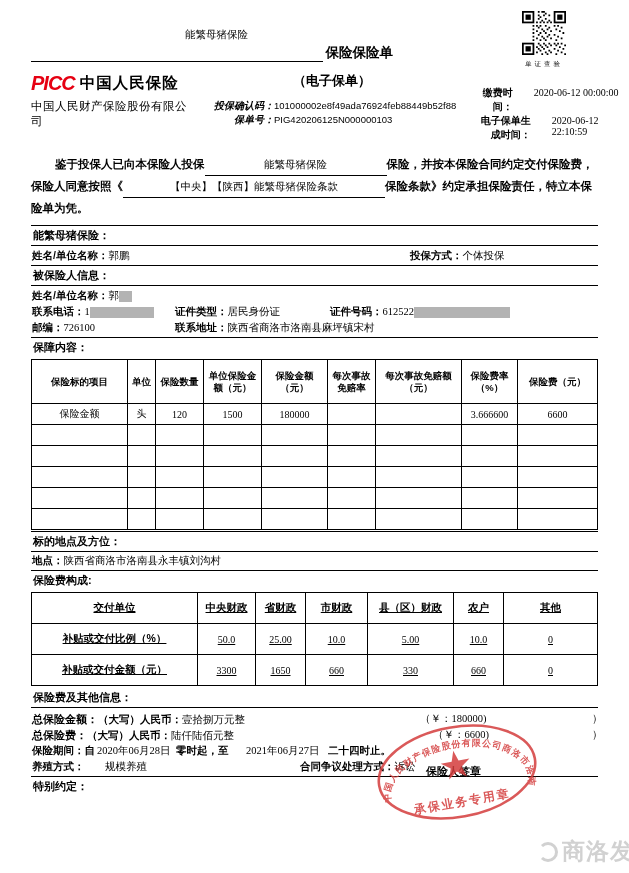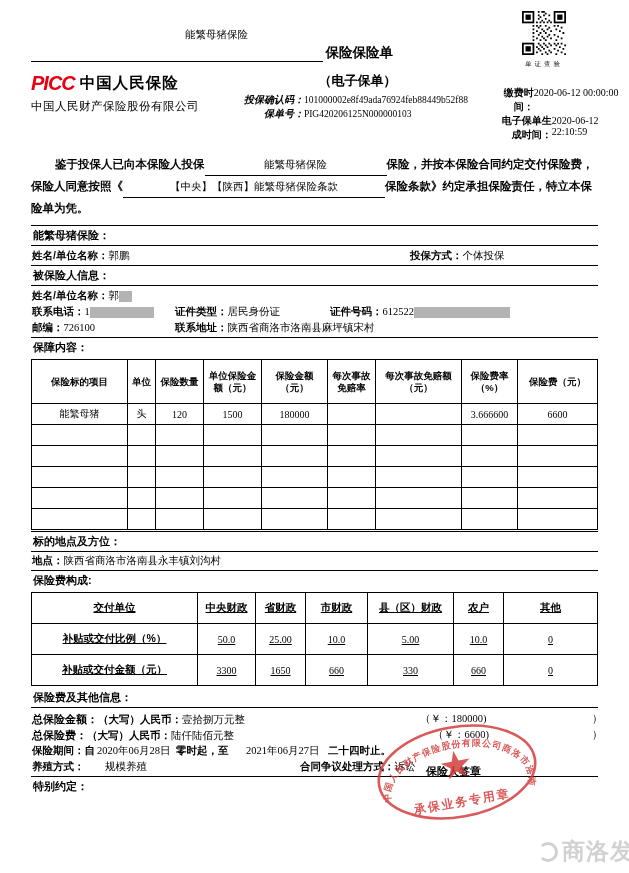--- a/index.html
+++ b/index.html
@@ -20,28 +20,28 @@
   .qr-wrap { position:absolute; left:514px; top:11px; width:60px; text-align:center; }
   .qr-caption { font-size:6.5px; letter-spacing:3px; color:#222; margin-top:1px; }
 
   .brand-row { display:flex; margin:10px 4px 0 31px;gap:16px; }
   .brand-left { width:198px; }
   .picc-line { display:flex; align-items:center; gap:5px; }
   .picc-logo { color:#e60012; font-weight:900; font-style:italic; font-size:20px; letter-spacing:-1px; }
   .picc-name { font-weight:900; font-size:15.5px; letter-spacing:1px; }
   .picc-company { font-size:11.5px; margin-top:4px; letter-spacing:0.5px; }
   .brand-center { width:248px; }
-  .e-label { font-size:13px; font-weight:bold; text-align:center; margin-bottom:3px; }
+  .e-label { font-size:13px; font-weight:bold; text-align:center; margin-bottom:9px; }
   .code-row { display:flex; align-items:baseline; }
   .code-label { font-weight:bold; font-size:10px; width:66px; text-align:right; flex-shrink:0;font-style:italic; }
-  .code-value { font-family:Liberation Serif, serif; font-size:9.5px; white-space:nowrap;text-align:right; }
+  .code-value { font-family:Liberation Sans, sans-serif; font-size:9.5px; white-space:nowrap;text-align:right; }
   .brand-right { flex:1; padding-top:14px; }
   .meta-row { display:flex; justify-content:flex-end; align-items:baseline; }
   .meta-label { font-weight:bold; font-size:10px; text-align:right; }
-  .meta-value { font-family:"Liberation Serif",serif; font-size:10px; width:112px; }
+  .meta-value { font-family:"Liberation Serif",serif; font-size:10px; width:112px;padding-left:21px; }
 
   
   .preamble { margin:12px 31px 0; font-size:11.5px; font-weight:bold; line-height:20px; }
   .blank { display:inline-block; border-bottom:1px solid #000; text-align:center;
            font-weight:normal; font-family:"Liberation Serif",serif; font-size:10.5px; }
   .blank1 { width:182px; } .blank2 { width:262px; }
   .indent { display:inline-block; width:24px; }
 
   
   .sec { margin:0 31px; }
@@ -183,21 +183,21 @@
       <th>单位保险金额（元）</th>
       <th>保险金额（元）</th>
       <th>每次事故免赔率</th>
       <th>每次事故免赔额（元）</th>
       <th>保险费率（%）</th>
       <th>保险费（元）</th>
     </tr>
   </thead>
   <tbody>
     <tr>
-      <td>能繁母猪</td>
+      <td>保险金额</td>
       <td>头</td>
       <td>120</td>
       <td>1500</td>
       <td>180000</td>
       <td></td>
       <td></td>
       <td>3.666600</td>
       <td>6600</td>
     </tr>
     <tr>

